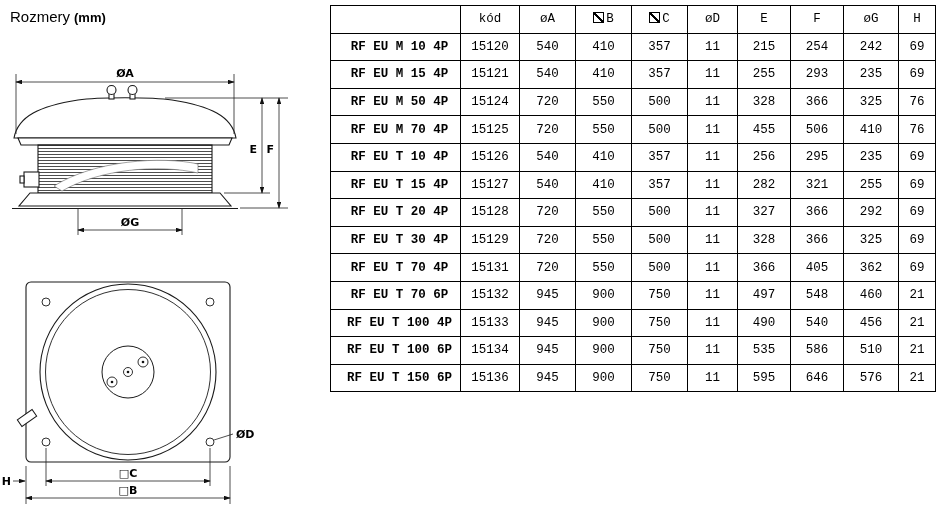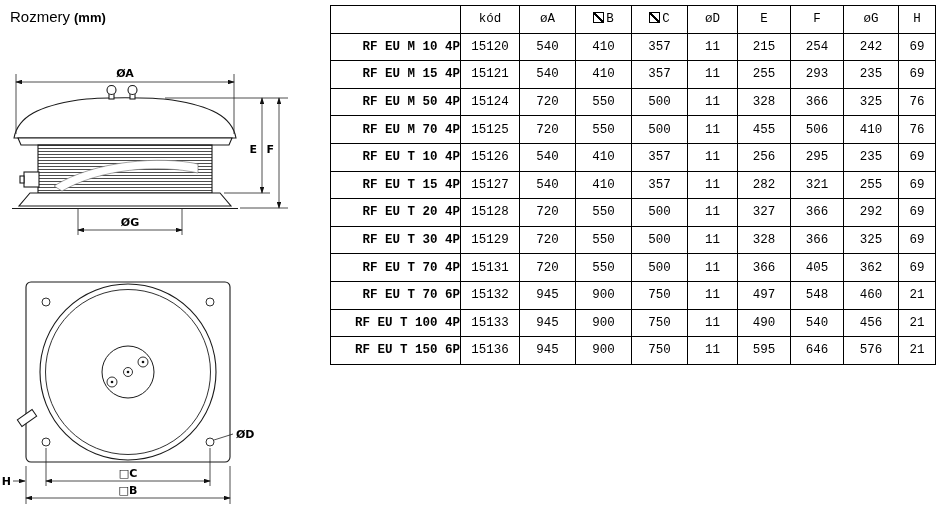--- a/index.html
+++ b/index.html
@@ -35,21 +35,21 @@
   .dim-table th, .dim-table td {
     border: 1px solid #000;
     text-align: center;
     vertical-align: middle;
     padding: 0;
     overflow: hidden;
     white-space: nowrap;
   }
   .dim-table th { font-weight: normal; }
   .dim-table td.model {
-    text-align: right;
+    text-align: center;
     padding-left: 8px;
     font-weight: bold;
   }
   .sq-icon {
     display:inline-block;
     width:9px; height:9px;
     border:1px solid #000;
     background: linear-gradient(45deg, transparent 44%, #000 44%, #000 56%, transparent 56%);
     margin-right:2px;
     vertical-align:-1px;
@@ -315,20 +315,32 @@
             <td>945</td>
             <td>900</td>
             <td>750</td>
             <td>11</td>
             <td>490</td>
             <td>540</td>
             <td>456</td>
             <td>21</td>
           </tr>
           <tr>
+            <td class="model">RF EU T 100 6P</td>
+            <td>15134</td>
+            <td>945</td>
+            <td>900</td>
+            <td>750</td>
+            <td>11</td>
+            <td>535</td>
+            <td>586</td>
+            <td>510</td>
+            <td>21</td>
+          </tr>
+          <tr>
             <td class="model">RF EU T 150 6P</td>
             <td>15136</td>
             <td>945</td>
             <td>900</td>
             <td>750</td>
             <td>11</td>
             <td>595</td>
             <td>646</td>
             <td>576</td>
             <td>21</td>

